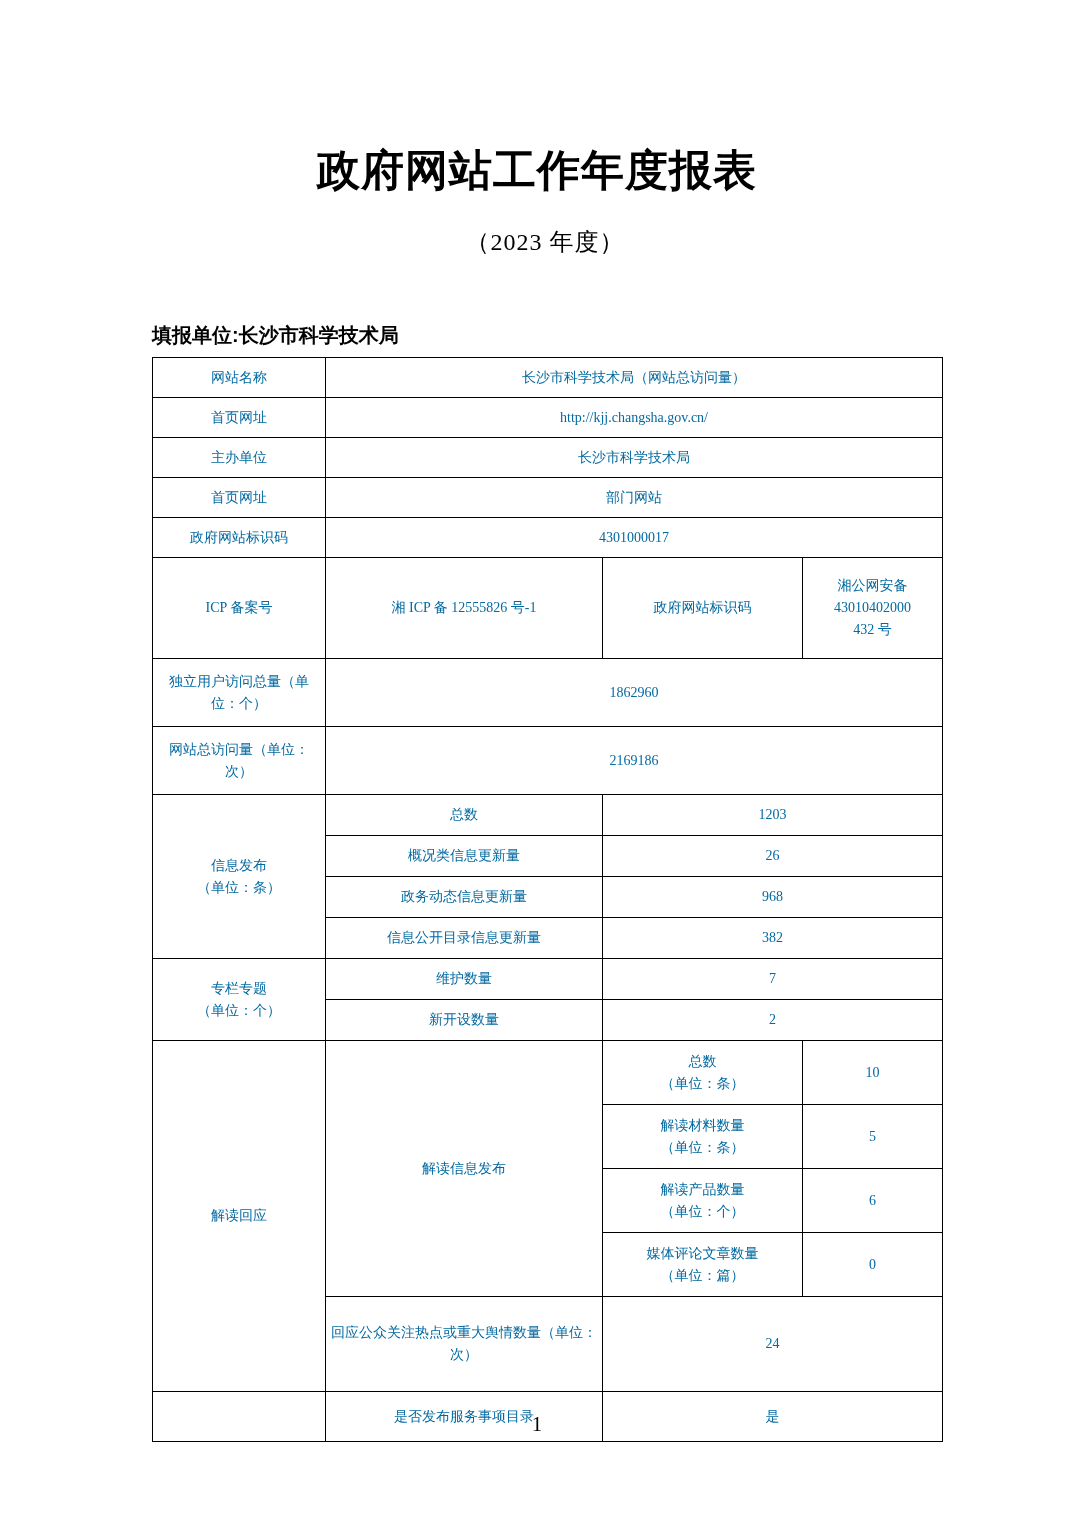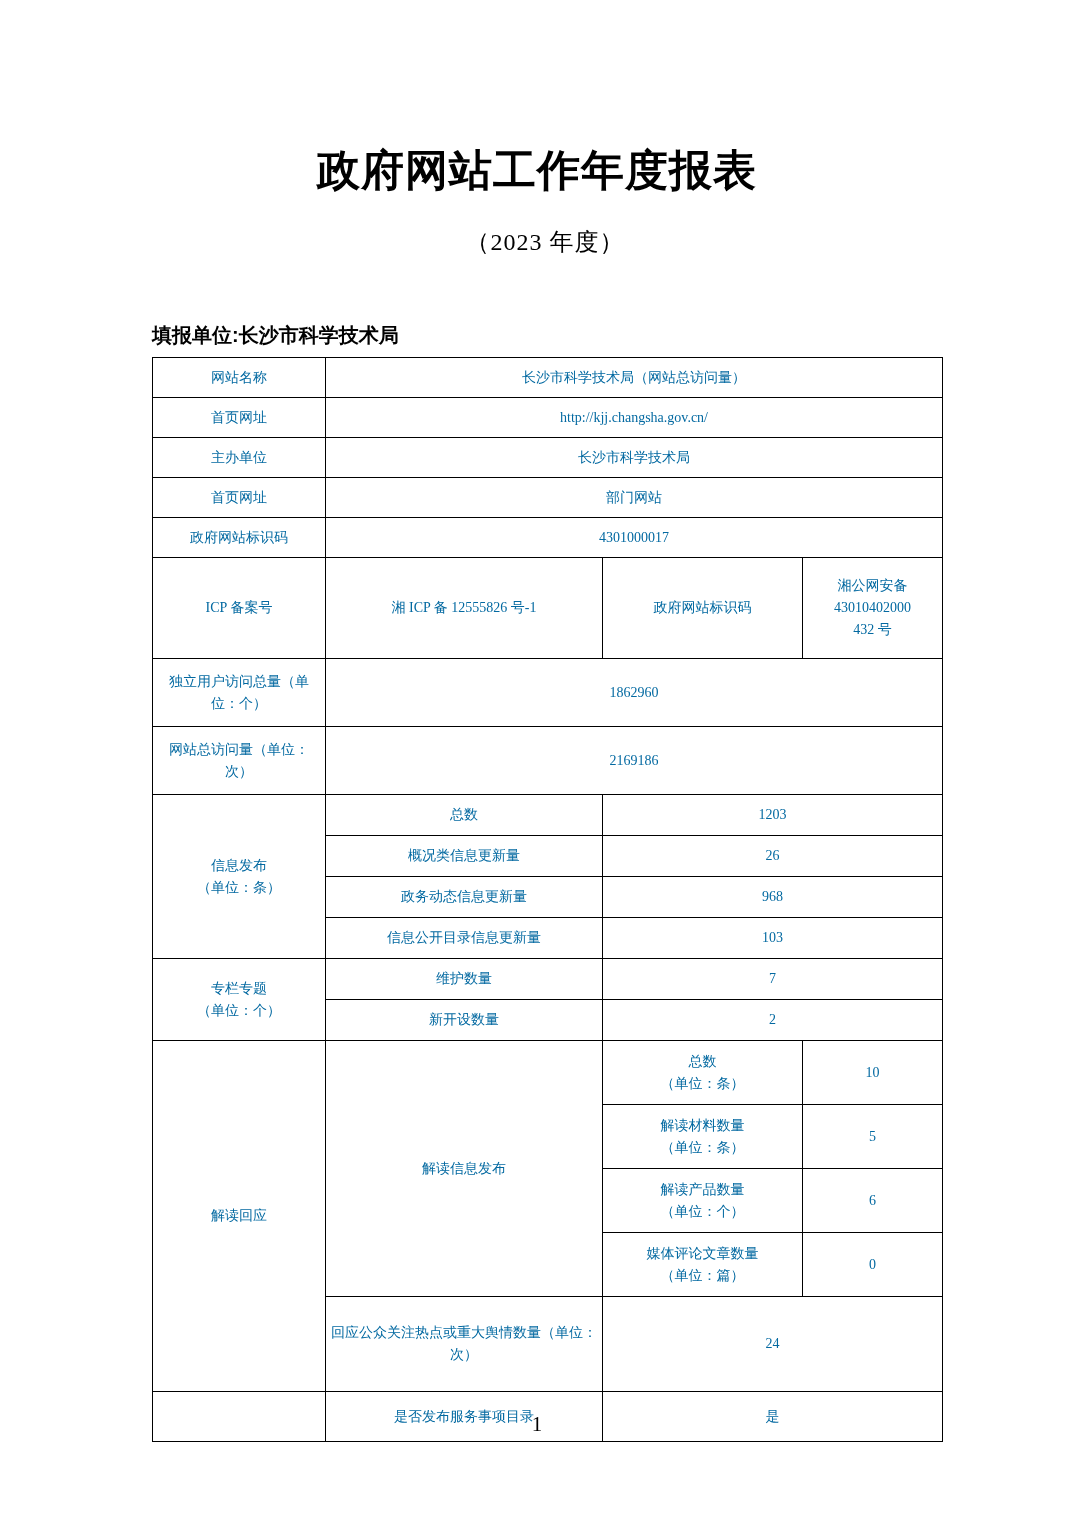--- a/index.html
+++ b/index.html
@@ -135,21 +135,21 @@
       <tr class="r38">
         <td>概况类信息更新量</td>
         <td colspan="2">26</td>
       </tr>
       <tr class="r38">
         <td>政务动态信息更新量</td>
         <td colspan="2">968</td>
       </tr>
       <tr class="r38">
         <td>信息公开目录信息更新量</td>
-        <td colspan="2">103</td>
+        <td colspan="2">382</td>
       </tr>
 
       <tr class="r38">
         <td rowspan="2">
           <div>专栏专题</div>
           <div>（单位：个）</div>
         </td>
         <td>维护数量</td>
         <td colspan="2">7</td>
       </tr>

